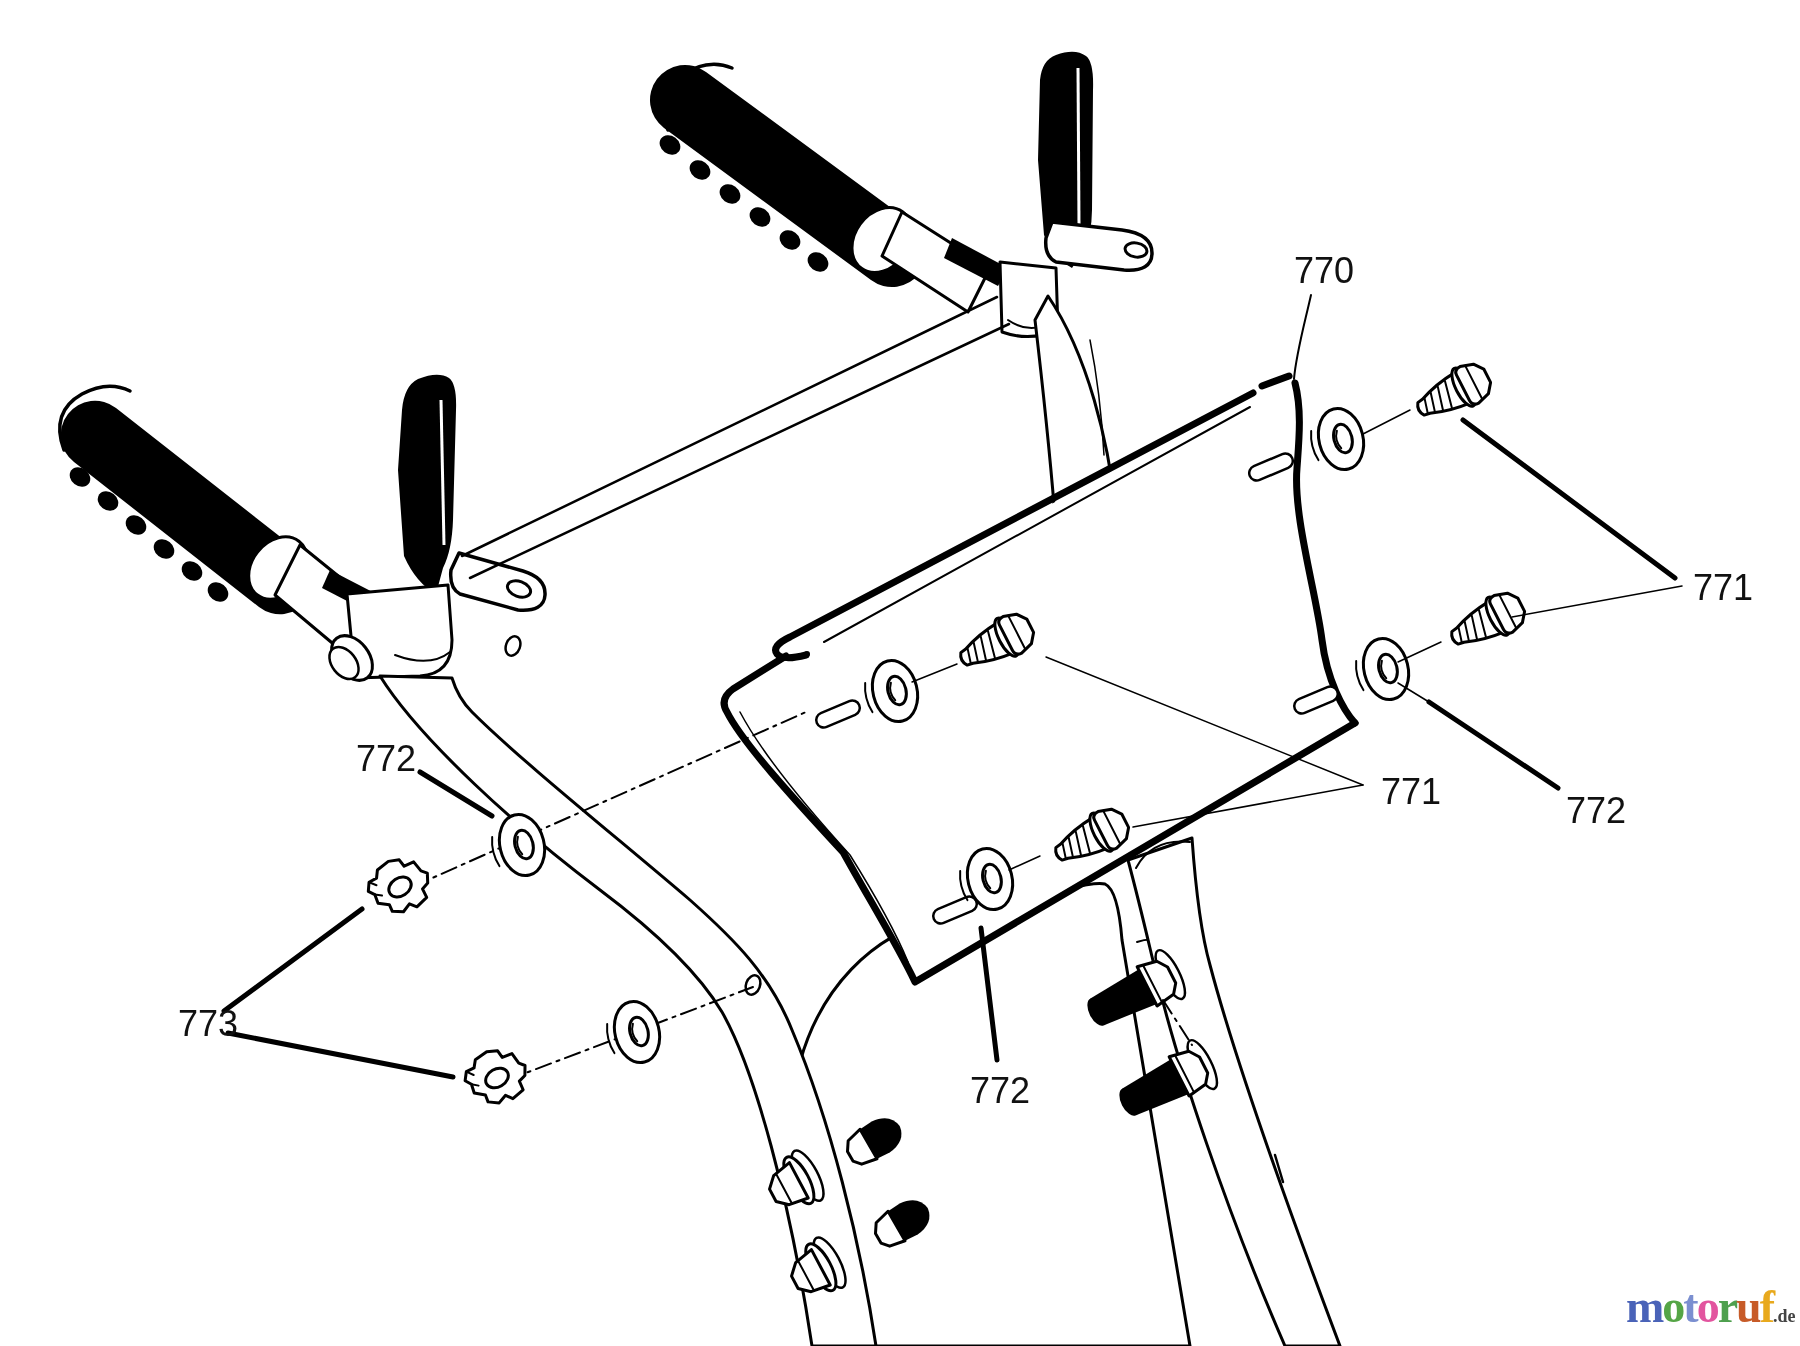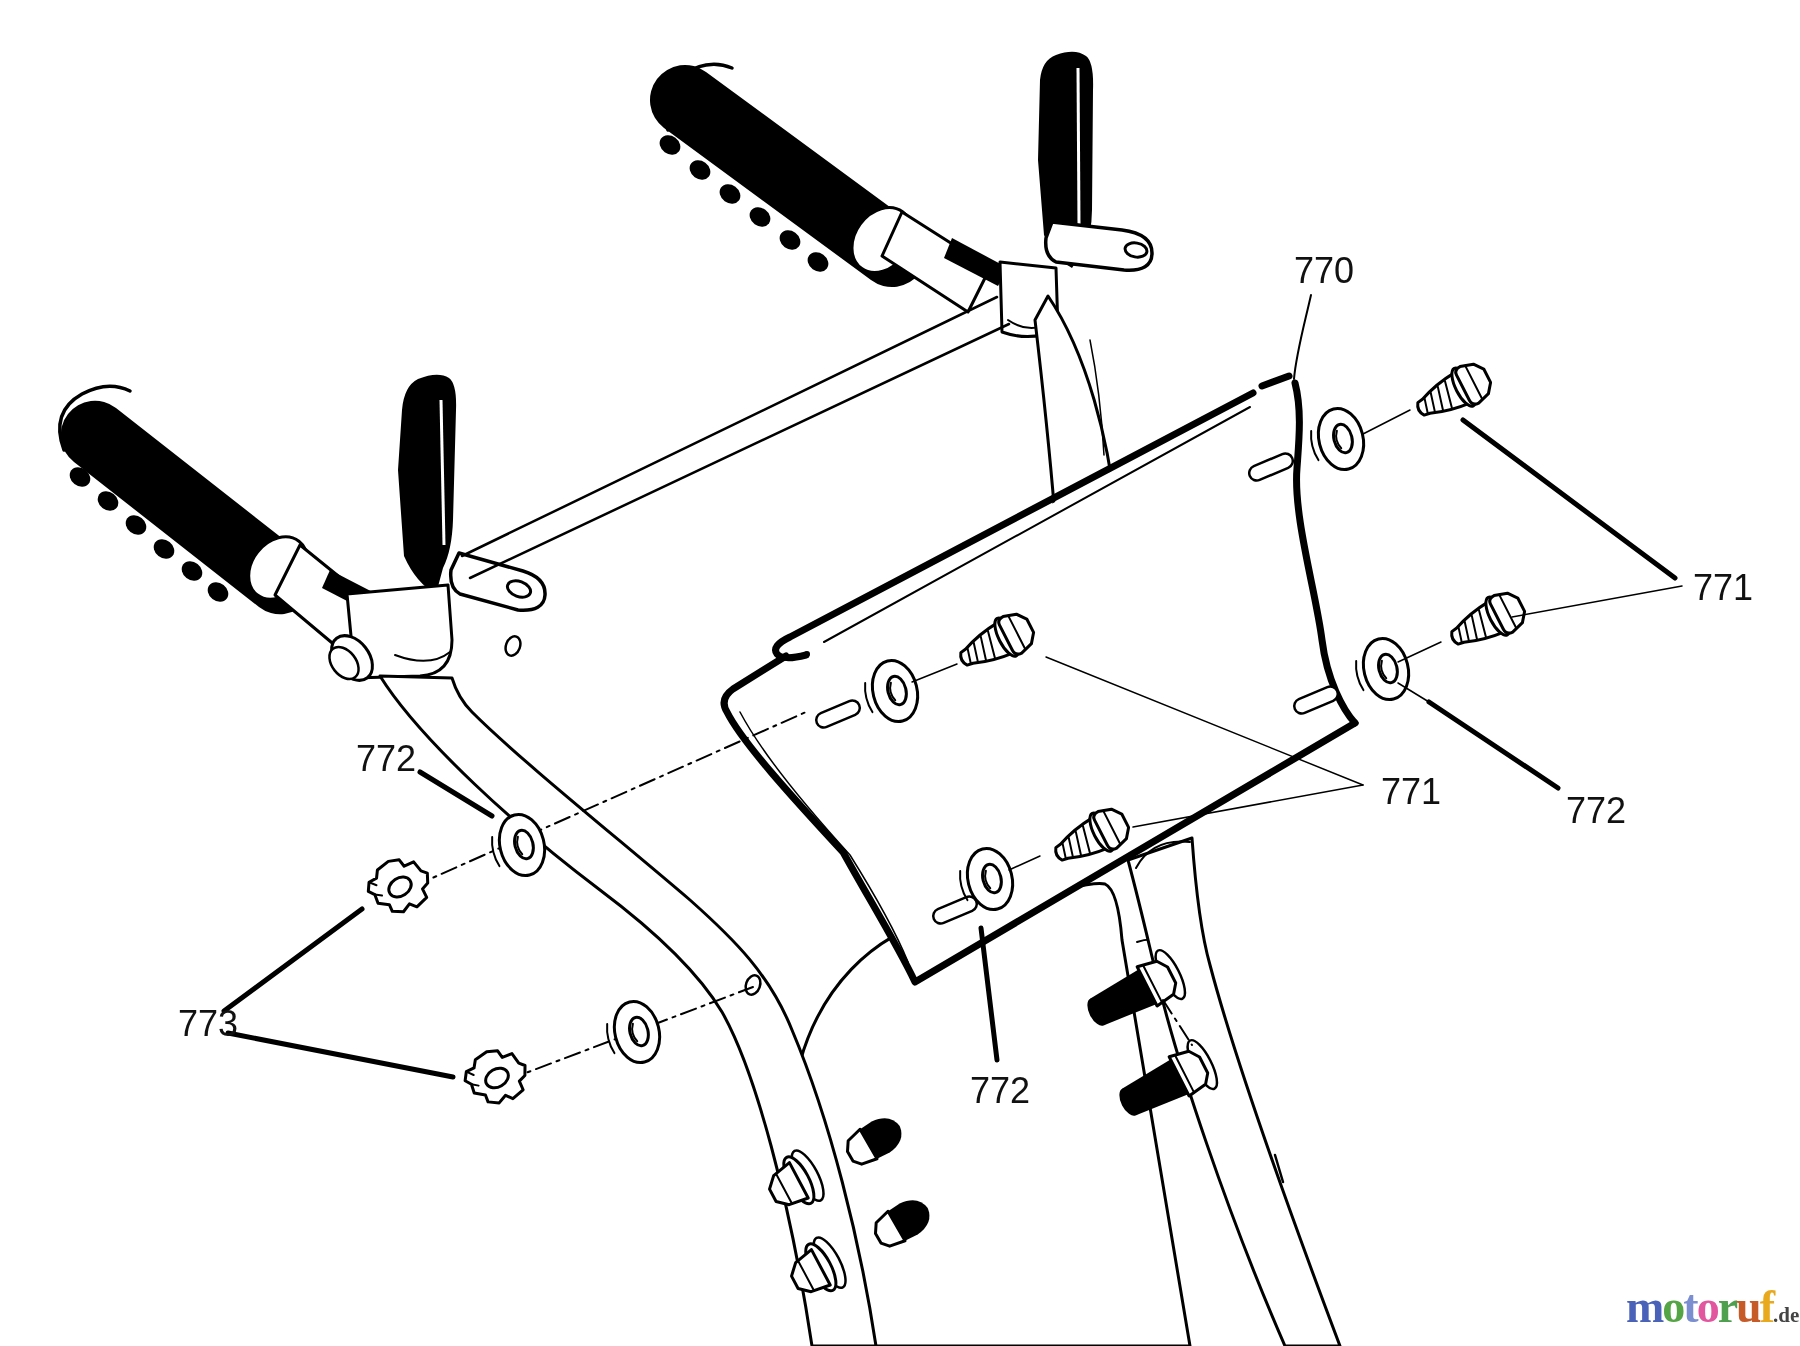--- a/index.html
+++ b/index.html
@@ -14,21 +14,21 @@
   .s25{stroke:#000;stroke-width:2.5;stroke-linecap:round;stroke-linejoin:round}
   .s3{stroke:#000;stroke-width:3;stroke-linecap:round;stroke-linejoin:round}
   .s35{stroke:#000;stroke-width:3.5;stroke-linecap:round;stroke-linejoin:round}
   .s5{stroke:#000;stroke-width:5;stroke-linecap:round;stroke-linejoin:round}
   .s7{stroke:#000;stroke-width:7;stroke-linecap:round;stroke-linejoin:round}
   .dashdot{stroke:#000;stroke-width:2;fill:none;stroke-dasharray:16 6 3 6;stroke-linecap:round}
   .lbl{font-family:"Liberation Sans",sans-serif;font-size:36px;fill:#111;}
   .logo{position:absolute;left:1626px;top:1284px;white-space:nowrap;
         font-family:"Liberation Serif",serif;font-weight:700;font-size:46px;
         letter-spacing:-2px;line-height:1;}
-  .logo-tld{font-size:21px;letter-spacing:0;color:#444;}
+  .logo-tld{font-size:18px;letter-spacing:0;color:#444;}
 </style>
 </head>
 <body>
 
 <svg width="1800" height="1346" viewBox="0 0 1800 1346">
 
   <defs>
 
     <g id="washer">
       <ellipse rx="22" ry="31" class="s3 w"></ellipse>

